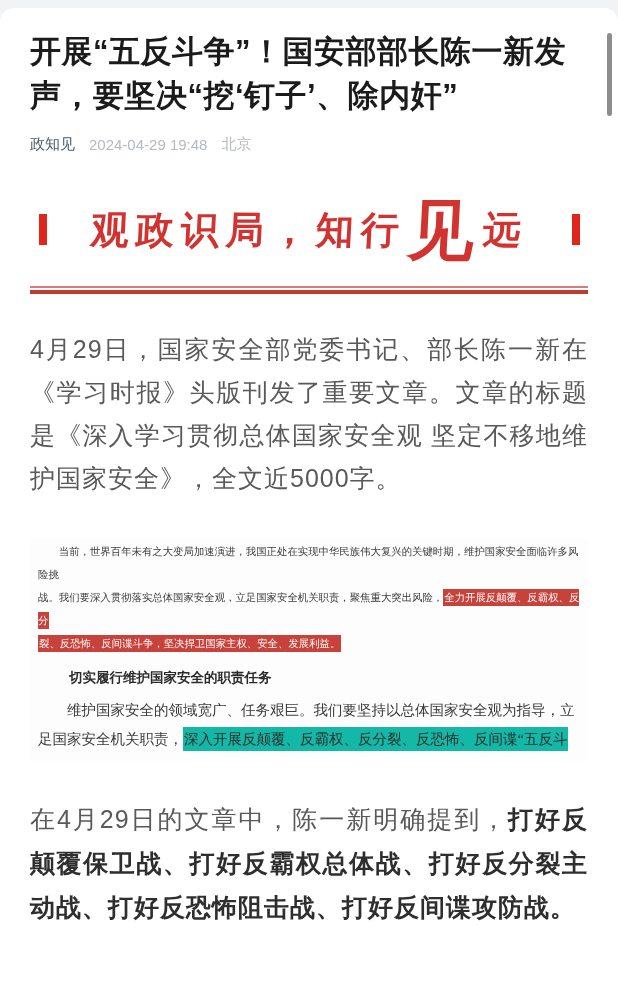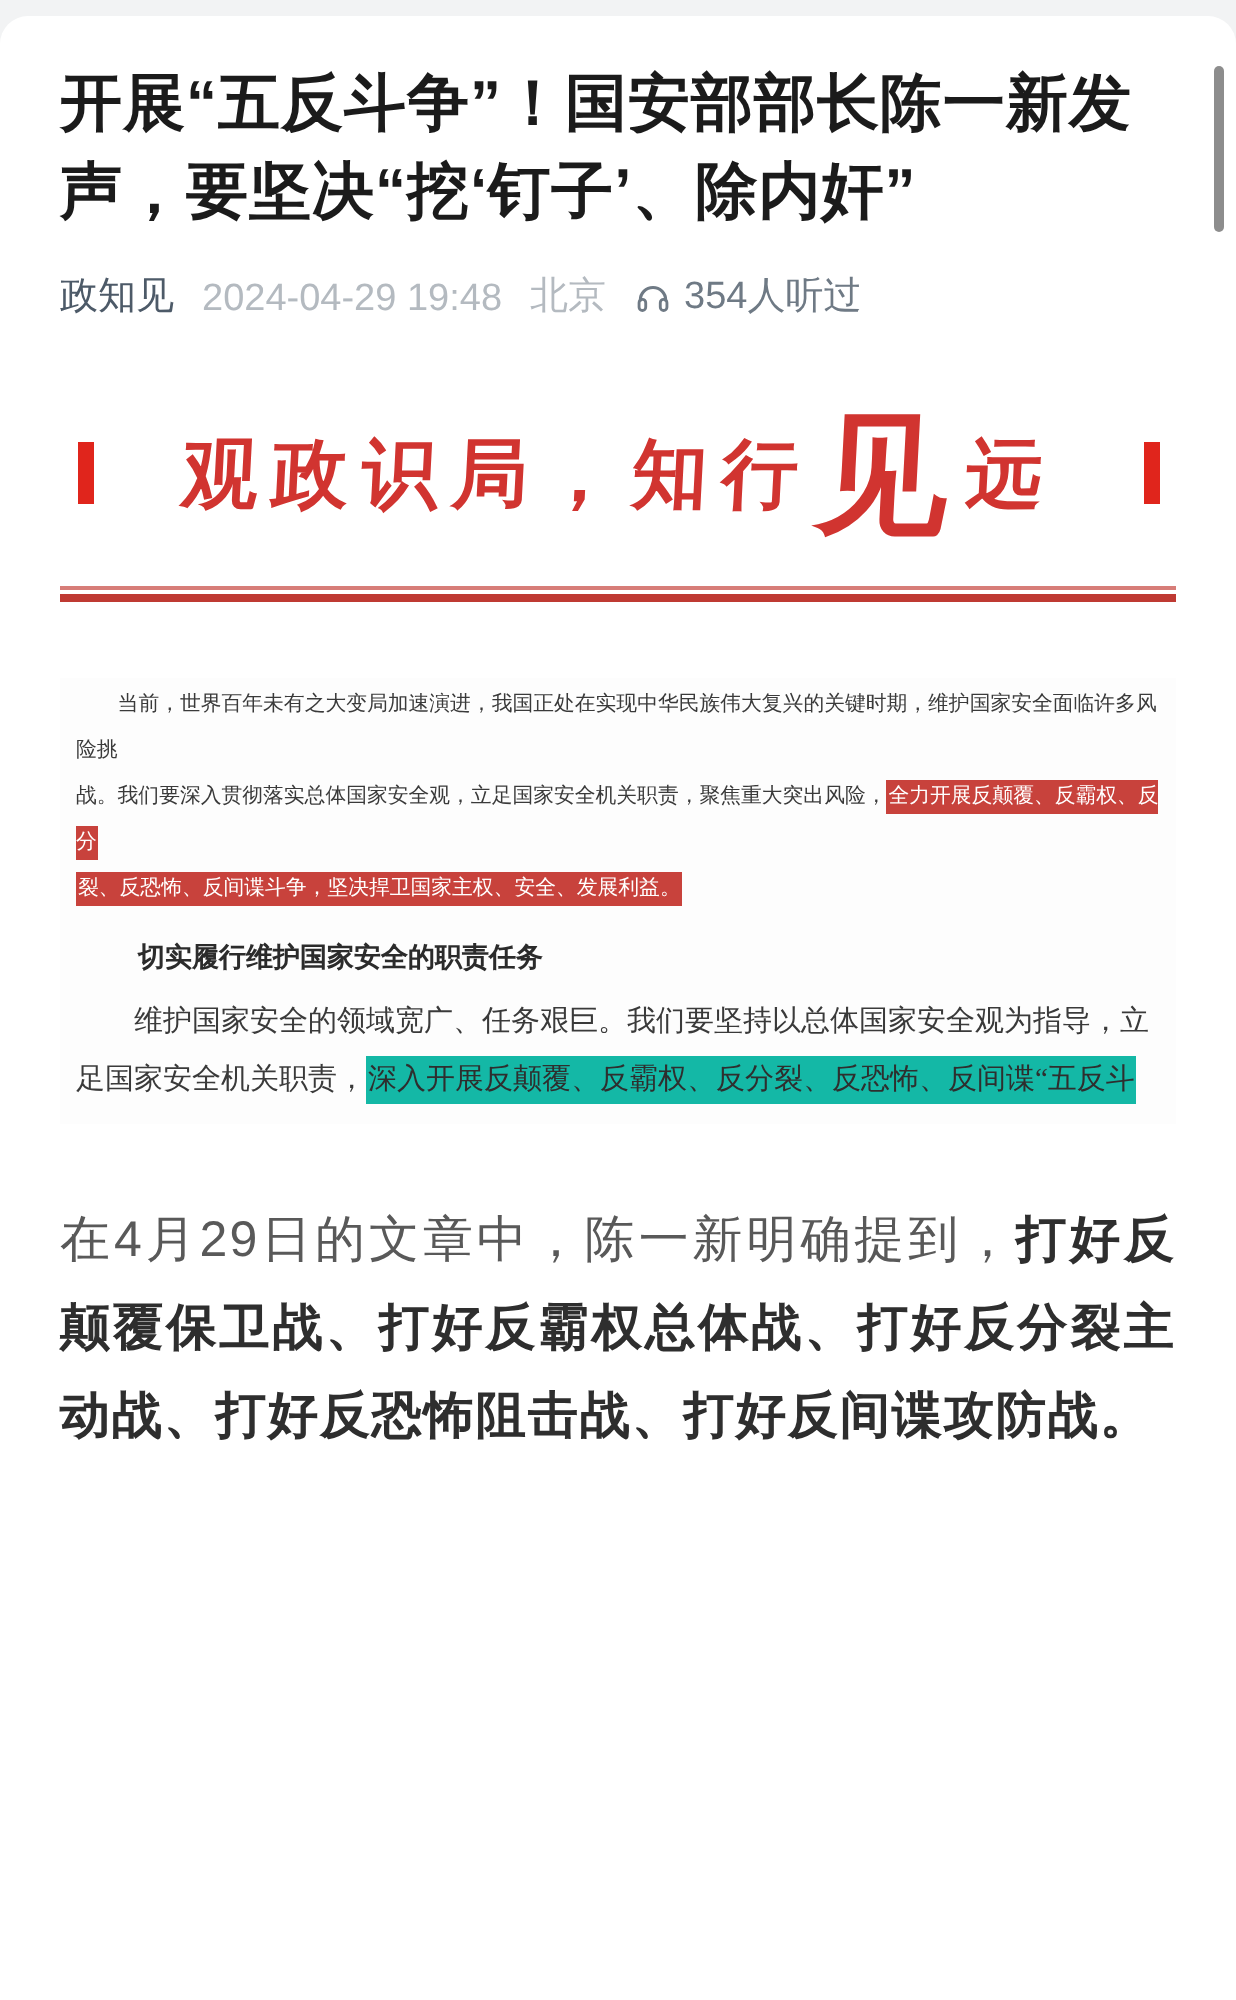--- a/index.html
+++ b/index.html
@@ -23,23 +23,23 @@
     font-size: 31px;
     line-height: 44px;
     font-weight: 700;
     color: #1b1b1b;
     letter-spacing: 0.5px;
   }
   
   .meta {
     margin: 17px 30px 0 30px;
     display: flex;
-    align-items: flex-end;
+    align-items: center;
     gap: 14px;
-    font-size: 19px;
+    font-size: 15px;
     white-space: nowrap;
   }
   .meta .account { color: #4d5a68; cursor: pointer; }
   .meta .date, .meta .loc { color: #b4bac0; }
   .meta .listen { display: inline-flex; align-items: center; gap: 6px; color: #6f7a85; cursor: pointer; }
   .meta .listen svg { display: block; }
   
   .banner { margin-top: 26px; }
   .cal-row {
     position: relative;
@@ -147,48 +147,39 @@
 <body>
 
 <div class="card">
 
   <h1 class="title">开展“五反斗争”！国安部部长陈一新发声，要坚决“挖‘钉子’、除内奸”</h1>
 
   <div class="meta">
     <span class="account">政知见</span>
     <span class="date">2024-04-29 19:48</span>
     <span class="loc">北京</span>
-    <span class="listen">
-      <span>
-        <svg width="19" height="19" viewBox="0 0 24 24">
-          <path d="M4 14a8 8 0 0 1 16 0" fill="none" stroke="#6f7a85" stroke-width="2" stroke-linecap="round"></path>
-          <rect x="3.2" y="13.5" width="4.2" height="7" rx="2.1" fill="none" stroke="#6f7a85" stroke-width="1.8"></rect>
-          <rect x="16.6" y="13.5" width="4.2" height="7" rx="2.1" fill="none" stroke="#6f7a85" stroke-width="1.8"></rect>
-        </svg>
-      </span>
-      <span>354人听过</span>
-    </span>
   </div>
 
   <div class="banner">
     <div class="cal-row">
       <span class="red-bar left"></span>
       <div class="slogan">
           <span>观政识局，知行</span>
           <span class="big">见</span>
           <span>远</span>
         </div>
       <span class="red-bar right"></span>
     </div>
     <div class="rule">
       <div class="rule-thin"></div>
       <div class="rule-thick"></div>
     </div>
   </div>
 
+  <p class="para">4月29日，国家安全部党委书记、部长陈一新在《学习时报》头版刊发了重要文章。文章的标题是《深入学习贯彻总体国家安全观 坚定不移地维护国家安全》，全文近5000字。</p>
 
   <div class="shot">
     <div class="s1p"><span>当前，世界百年未有之大变局加速演进，我国正处在实现中华民族伟大复兴的关键时期，维护国家安全面临许多风险挑</span><br><span>战。我们要深入贯彻落实总体国家安全观，立足国家安全机关职责，聚焦重大突出风险，</span><span class="hlr">全力开展反颠覆、反霸权、反分</span><br><span class="hlr">裂、反恐怖、反间谍斗争，坚决捍卫国家主权、安全、发展利益。</span></div>
     <div class="s2h">切实履行维护国家安全的职责任务</div>
     <div class="s2p"><span>维护国家安全的领域宽广、任务艰巨。我们要坚持以总体国家安全观为指导，立</span><br><span>足国家安全机关职责，</span><span class="hlb">深入开展反颠覆、反霸权、反分裂、反恐怖、反间谍“五反斗</span><br></div>
   </div>
 
   <p class="para closing"><span>在4月29日的文章中，陈一新明确提到，</span><strong>打好反颠覆保卫战、打好反霸权总体战、打好反分裂主动战、打好反恐怖阻击战、打好反间谍攻防战。</strong></p>
 
 </div>

